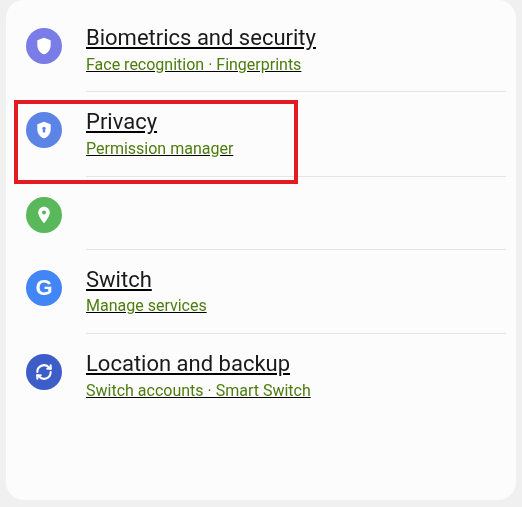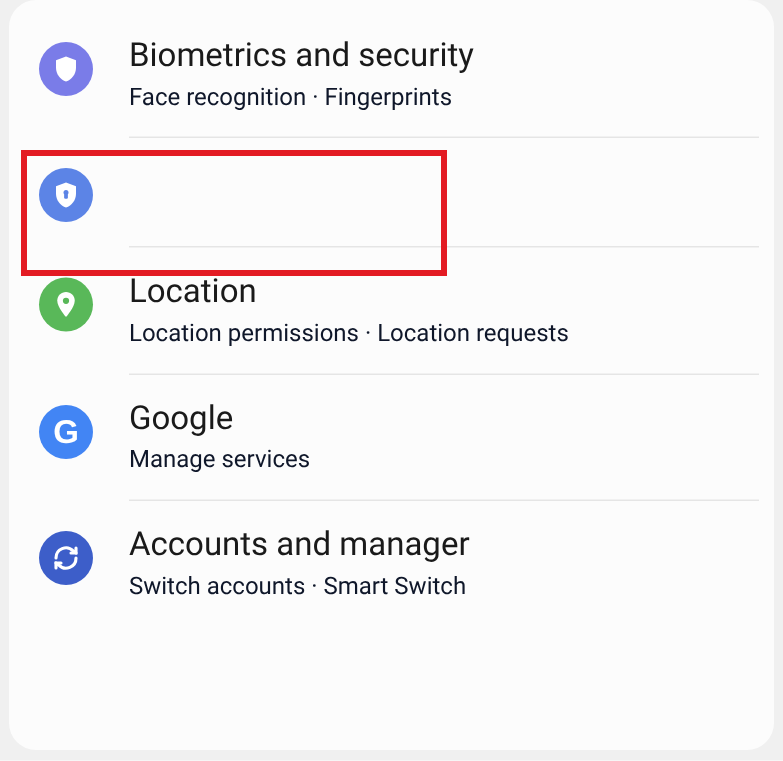--- a/index.html
+++ b/index.html
@@ -28,30 +28,30 @@
       height: 36px;
       border-radius: 50%;
       display: flex;
       align-items: center;
       justify-content: center;
       flex-shrink: 0;
       margin-top: 4px;
       margin-right: 24px;
     }
     .icon-wrap svg { width: 20px; height: 20px; }
-    .text-block { flex: 1; }
+    .text-block { flex: 1; text-decoration: underline; }
     .item-title {
       font-size: 22px;
       color: #1a1a1a;
       font-weight: 400;
       line-height: 1.3;
     }
     .item-sub {
       font-size: 16px;
-      color: #0f172a;
+      color: #4d7c0f;
       margin-top: 2px;
       line-height: 1.3;
     }
     .divider {
       height: 1px;
       background: #e5e5e5;
       margin-left: 80px;
       margin-right: 10px;
     }
     .highlight-box {
@@ -98,56 +98,56 @@
   <div class="divider"></div>
 
   <div class="settings-item">
     <div class="icon-wrap bg-blue">
       <svg viewBox="0 0 24 24" fill="#fff">
           <path d="M12 2 L4 5 v6 c0 5 3.4 9.7 8 11 4.6-1.3 8-6 8-11 V5 L12 2z"></path>
           <circle cx="12" cy="10" r="2" fill="#5c84e6"></circle>
           <rect x="10.5" y="11" width="3" height="4" rx="1" fill="#5c84e6"></rect>
         </svg>
     </div>
+    <div class="text-block">
+      <div class="item-title">Privacy</div>
+      <div class="item-sub">Permission manager</div>
+    </div>
   </div>
   <div class="divider"></div>
 
   <div class="settings-item">
     <div class="icon-wrap bg-green">
       <svg viewBox="0 0 24 24" fill="#fff">
           <path d="M12 2C8.1 2 5 5.1 5 9c0 5.2 7 13 7 13s7-7.8 7-13c0-3.9-3.1-7-7-7z"></path>
           <circle cx="12" cy="9" r="2.5" fill="#59b859"></circle>
         </svg>
     </div>
-    <div class="text-block">
-      <div class="item-title">Location</div>
-      <div class="item-sub">Location permissions  ·  Location requests</div>
-    </div>
   </div>
   <div class="divider"></div>
 
   <div class="settings-item">
     <div class="icon-wrap bg-gblue">
       <span class="g-letter">G</span>
     </div>
     <div class="text-block">
-      <div class="item-title">Google</div>
+      <div class="item-title">Switch</div>
       <div class="item-sub">Manage services</div>
     </div>
   </div>
   <div class="divider"></div>
 
   <div class="settings-item">
     <div class="icon-wrap bg-dblue">
       <svg viewBox="0 0 24 24" fill="none" stroke="#fff" stroke-width="2.5" stroke-linecap="round">
           <path d="M4 12a8 8 0 0 1 13.7-5.7L20 8"></path>
           <path d="M20 4v4h-4"></path>
           <path d="M20 12a8 8 0 0 1-13.7 5.7L4 16"></path>
           <path d="M4 20v-4h4"></path>
         </svg>
     </div>
     <div class="text-block">
-      <div class="item-title">Accounts and manager</div>
+      <div class="item-title">Location and backup</div>
       <div class="item-sub">Switch accounts  ·  Smart Switch</div>
     </div>
   </div>
 
 </div>
 
 </body></html>

